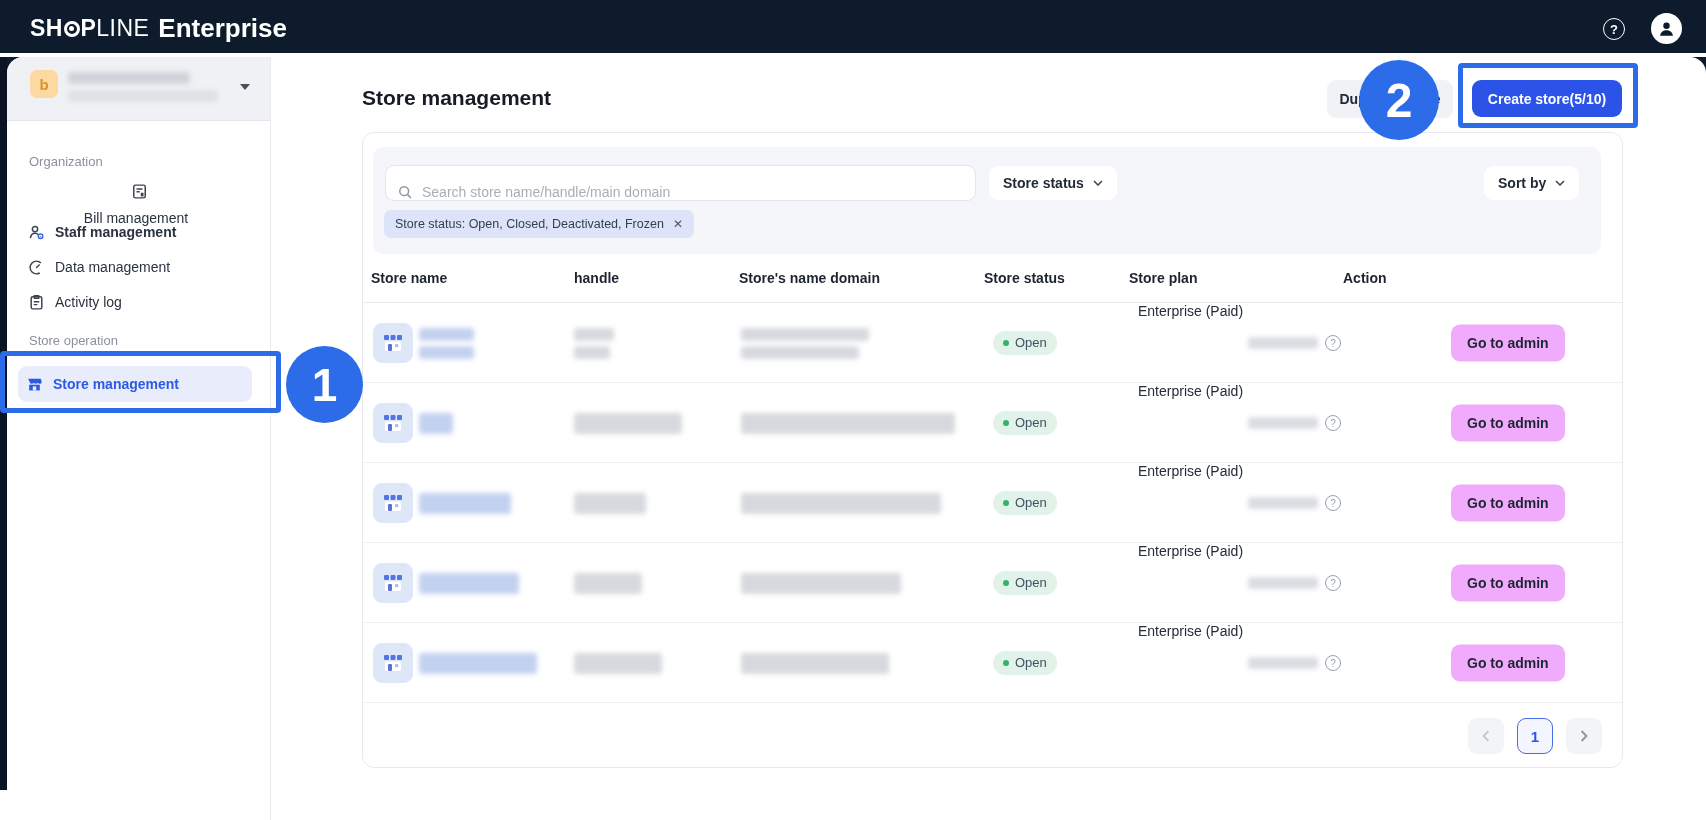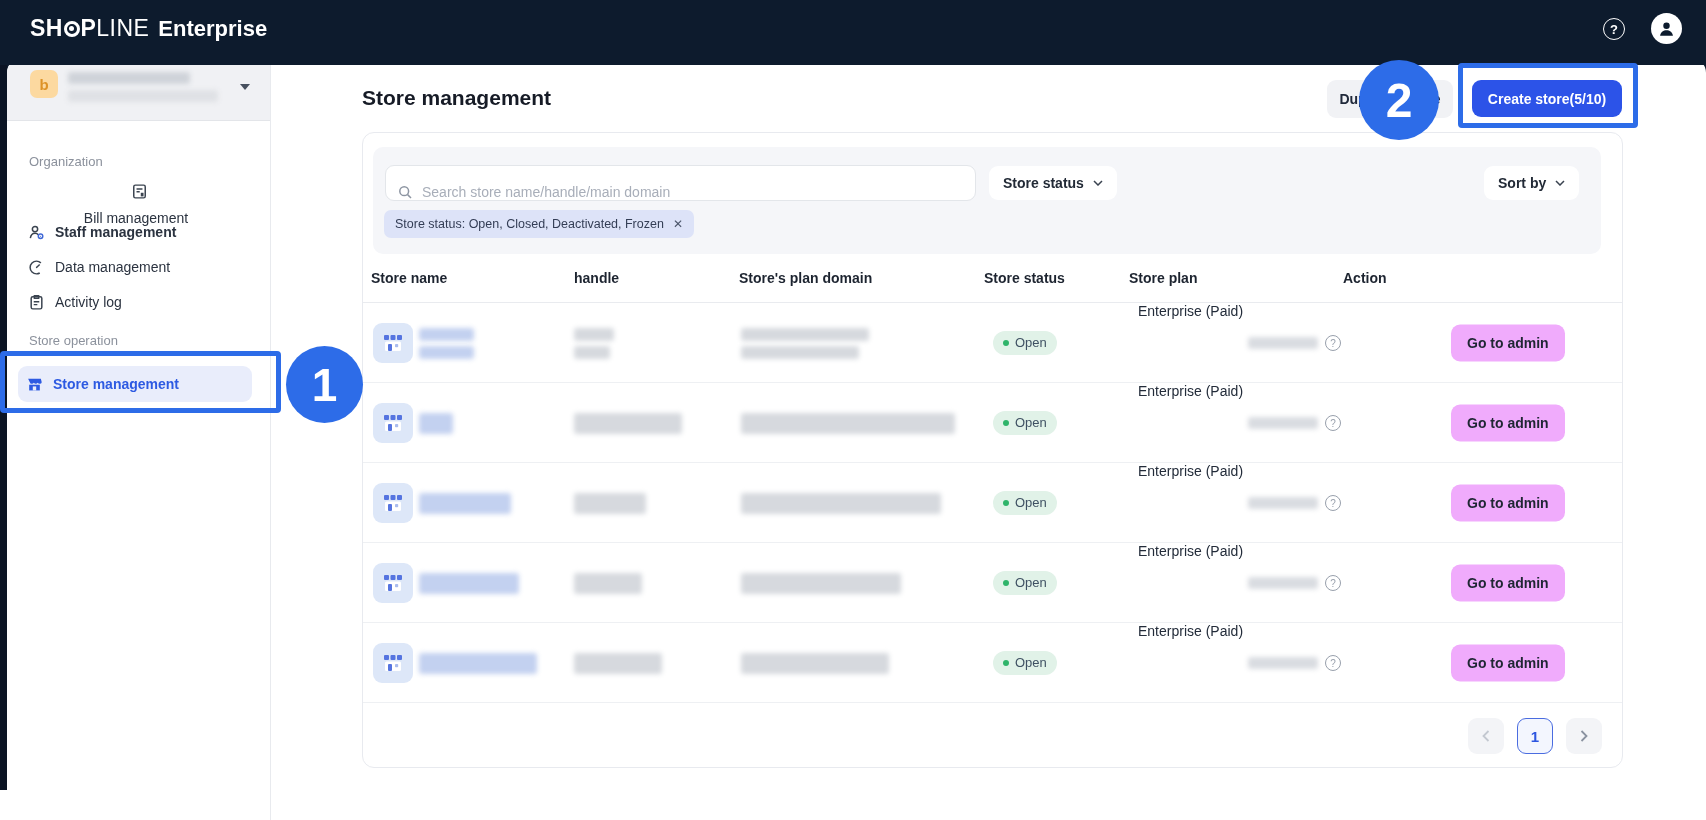--- a/index.html
+++ b/index.html
@@ -1,26 +1,26 @@
 <!DOCTYPE html>
 <html><head>
 <meta charset="utf-8">
 <style>
   * { margin:0; padding:0; box-sizing:border-box; }
   html,body { width:1706px; height:820px; }
   body { position:relative; overflow:hidden; background:#ffffff; font-family:"Liberation Sans", sans-serif; }
 
   
-  .header-bar { position:absolute; left:0; top:0; width:1706px; height:65px; background:#0d1b2d; z-index:3; }
+  .header-bar { position:absolute; left:0; top:0; width:1706px; height:53px; background:#0d1b2d; z-index:3; }
   .logo { position:absolute; left:30px; top:0; height:57px; display:flex; align-items:center; color:#fff; }
   .logo .lg-b { font-size:23px; font-weight:700; letter-spacing:.3px; }
   .logo-o { display:inline-block; width:16px; height:16px; border:3px solid #fff; border-radius:50%; margin:0 1px; position:relative; }
   .logo-o::after { content:""; position:absolute; left:2px; top:2px; width:5px; height:5px; background:#fff; border-radius:50%; }
   .logo .lg-line { font-size:23px; font-weight:400; letter-spacing:.5px; }
-  .logo .lg-ent { font-size:22px; font-weight:700; margin-left:9px; }
+  .logo .lg-ent { font-size:26px; font-weight:700; margin-left:9px; }
   .hdr-help { position:absolute; left:1603px; top:18px; width:22px; height:22px; border:1.7px solid #fff; border-radius:50%; color:#fff; font-size:13px; font-weight:700; display:flex; align-items:center; justify-content:center; z-index:4; cursor:pointer; }
   .hdr-avatar { position:absolute; left:1651px; top:13px; width:31px; height:31px; background:#fff; border-radius:50%; display:flex; align-items:center; justify-content:center; z-index:4; cursor:pointer; }
 
   
   .corner-patch { position:absolute; background:#0d1b2d; z-index:0; }
   .cp-left  { left:7px;  top:57px; width:26px; height:26px; }
   .cp-right { left:1666px; top:57px; width:40px; height:26px; }
   .left-strip { position:absolute; left:0; top:57px; width:7px; height:733px; background:#0b1424; z-index:2; }
   .app-panel { position:absolute; left:7px; top:57px; width:1699px; height:763px; background:#fff; border-radius:16px 16px 0 0; z-index:1; }
 
@@ -210,21 +210,21 @@
     </button>
     <div class="chip">
       <span class="chip-txt">Store status: Open, Closed, Deactivated, Frozen</span>
       <span class="chip-x">✕</span>
     </div>
   </div>
 
   <div class="thead">
     <span class="th" style="left:8px;">Store name</span>
     <span class="th" style="left:211px;">handle</span>
-    <span class="th" style="left:376px;">Store's plan domain</span>
+    <span class="th" style="left:376px;">Store's name domain</span>
     <span class="th" style="left:621px;">Store status</span>
     <span class="th" style="left:766px;">Store plan</span>
     <span class="th" style="left:980px;">Action</span>
   </div>
 
   <div id="table-body">
       <div class="trow" style="top: 170px;">
     <span class="store-tile">
       <svg width="24" height="24" viewBox="0 0 24 24">
             <rect x="3" y="4" width="5" height="5" rx="1" fill="#5574e0"></rect>

